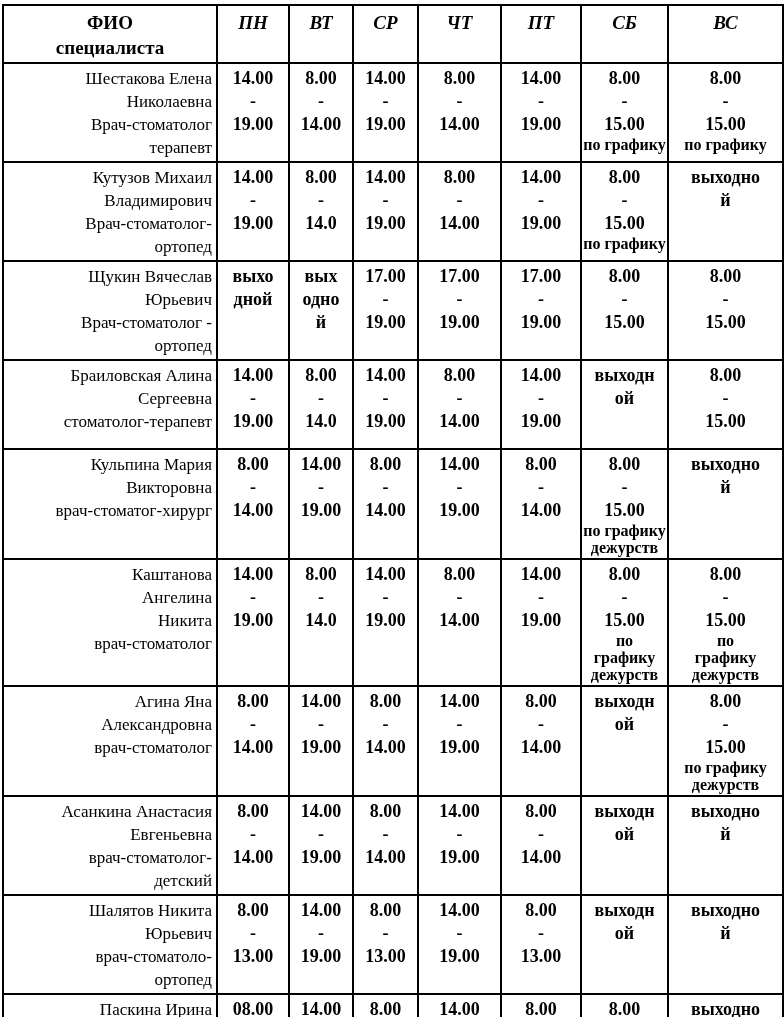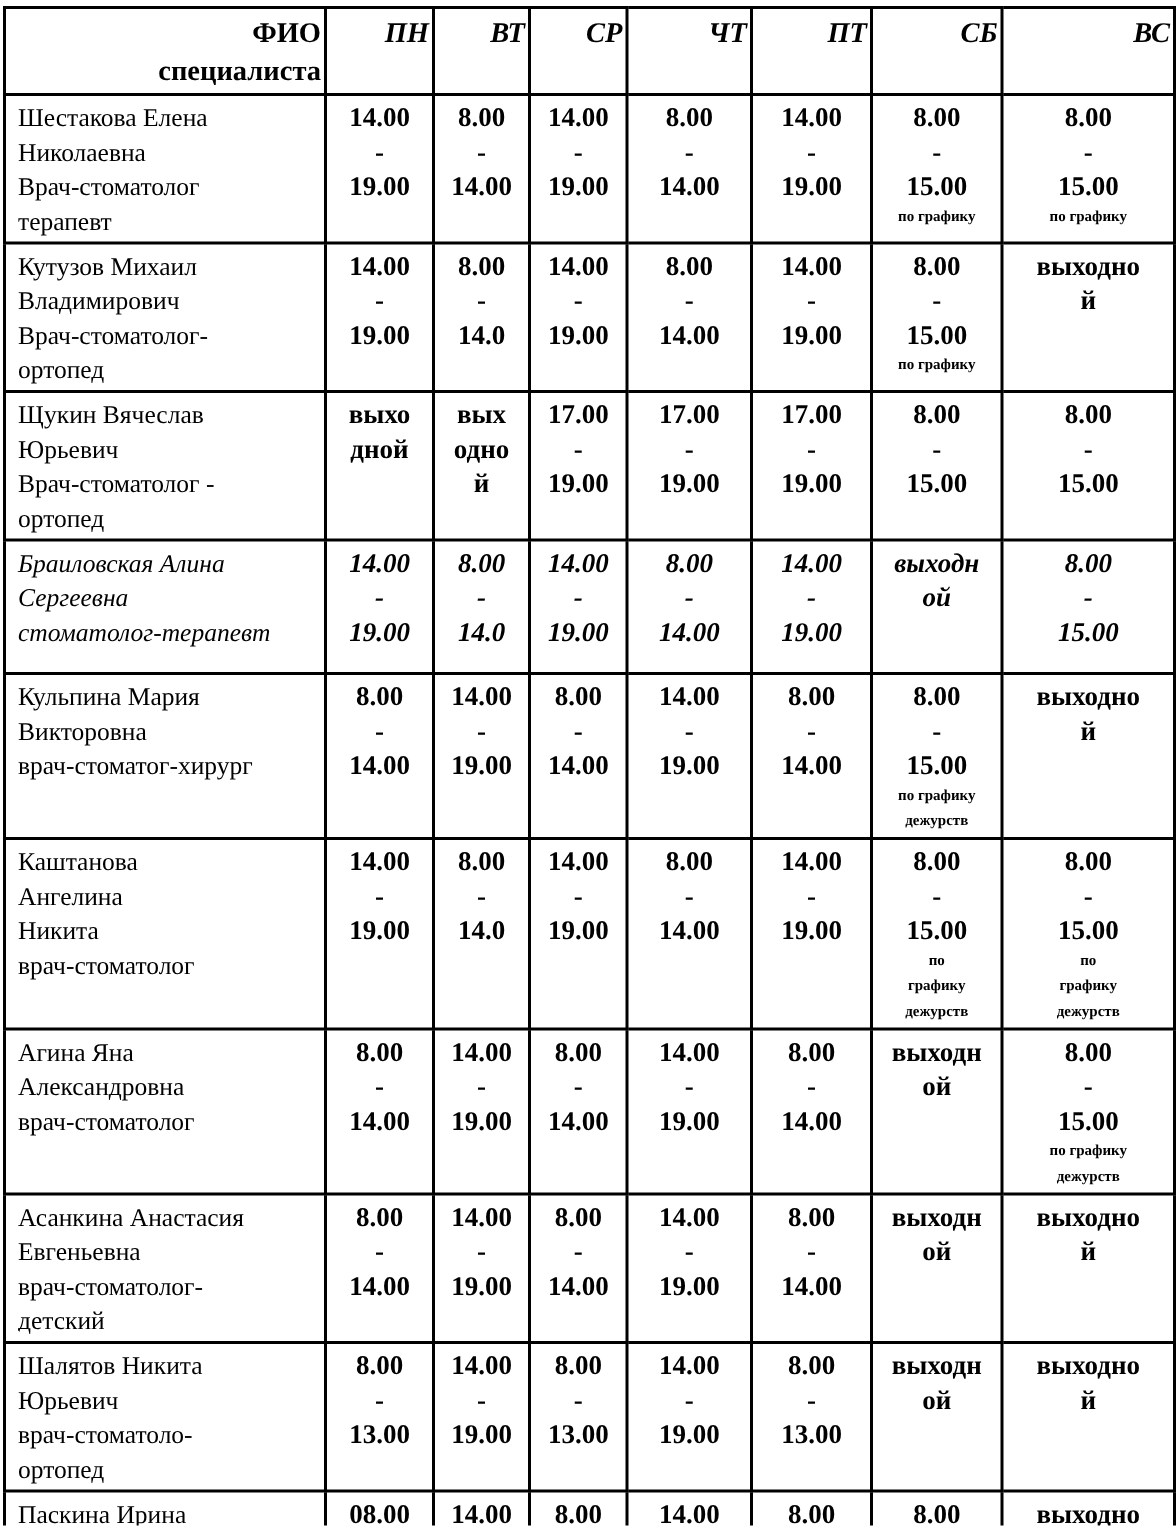--- a/index.html
+++ b/index.html
@@ -3,28 +3,28 @@
 <meta charset="utf-8">
 <style>
   html,body{margin:0;padding:0;}
   body{
     width:784px;height:1017px;overflow:hidden;background:#ffffff;color:#000;
     font-family:"Liberation Serif","DejaVu Serif",serif;
   }
   .page{padding:4px 2px 0 2px;}
   table{border-collapse:collapse;table-layout:fixed;width:780px;}
   th,td{border:2px solid #000;vertical-align:top;overflow:hidden;}
-  th{font-size:19px;font-weight:bold;text-align:right;line-height:25px;padding:4px 2px 2px;}
+  th{font-size:19px;font-weight:bold;text-align:center;line-height:25px;padding:4px 2px 2px;}
   th.day{font-style:italic;}
   th.fio{white-space:pre-line;}
-  td.name{font-size:17px;line-height:23px;padding:3px 4px 2px 8px;text-align:left;font-weight:normal;border-radius:24px;}
+  td.name{font-size:17px;line-height:23px;padding:3px 4px 2px 8px;text-align:right;font-weight:normal;}
   td.name .nm,.pos{white-space:pre-line;}
   td.slot{text-align:center;font-weight:bold;font-size:18px;line-height:23px;padding:3px 1px 2px;}
   .off{white-space:pre-line;font-weight:bold;}
-  .note{font-size:10px;line-height:17px;font-weight:bold;white-space:pre-line;}
+  .note{font-size:16px;line-height:17px;font-weight:bold;white-space:pre-line;}
 </style>
 </head>
 <body>
 
 <div class="page">
   <table id="schedule">
     <colgroup id="cols">
         <col style="width: 214px;">
         <col style="width: 72px;">
         <col style="width: 64px;">
@@ -171,21 +171,21 @@
             <div>8.00</div>
             <div>-</div>
             <div>15.00</div>
           </td>
           <td class="slot">
             <div>8.00</div>
             <div>-</div>
             <div>15.00</div>
           </td>
         </tr>
-        <tr style="height: 89px; font-style: italic;">
+        <tr style="height: 89px;">
           <td class="name">
             <div class="nm">Браиловская Алина
 Сергеевна</div>
             <div class="pos">стоматолог-терапевт</div>
           </td>
           <td class="slot">
             <div>14.00</div>
             <div>-</div>
             <div>19.00</div>
           </td>

